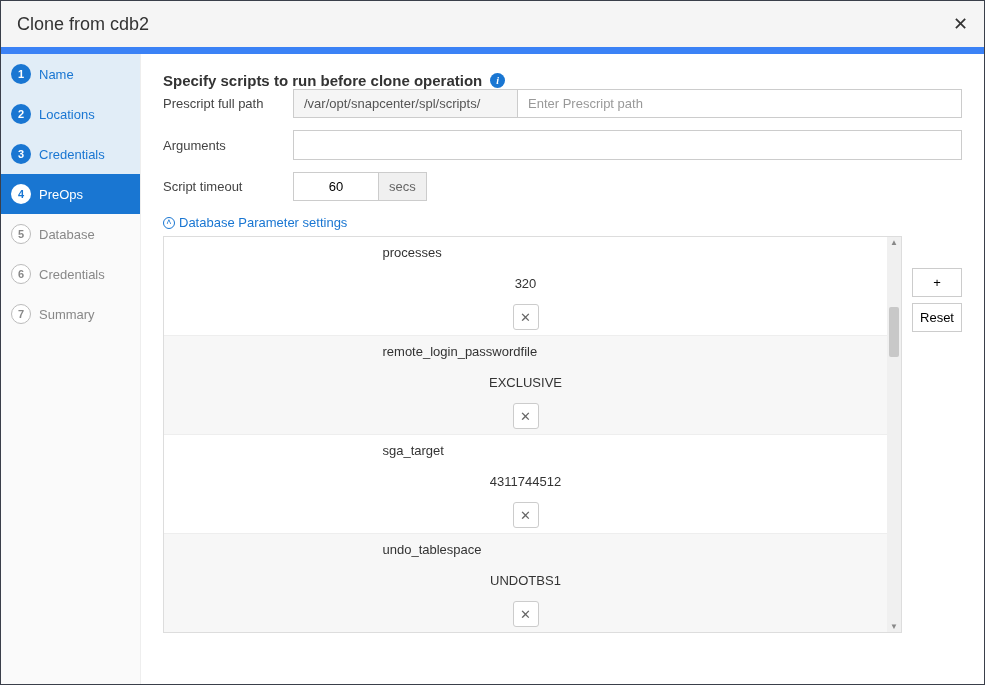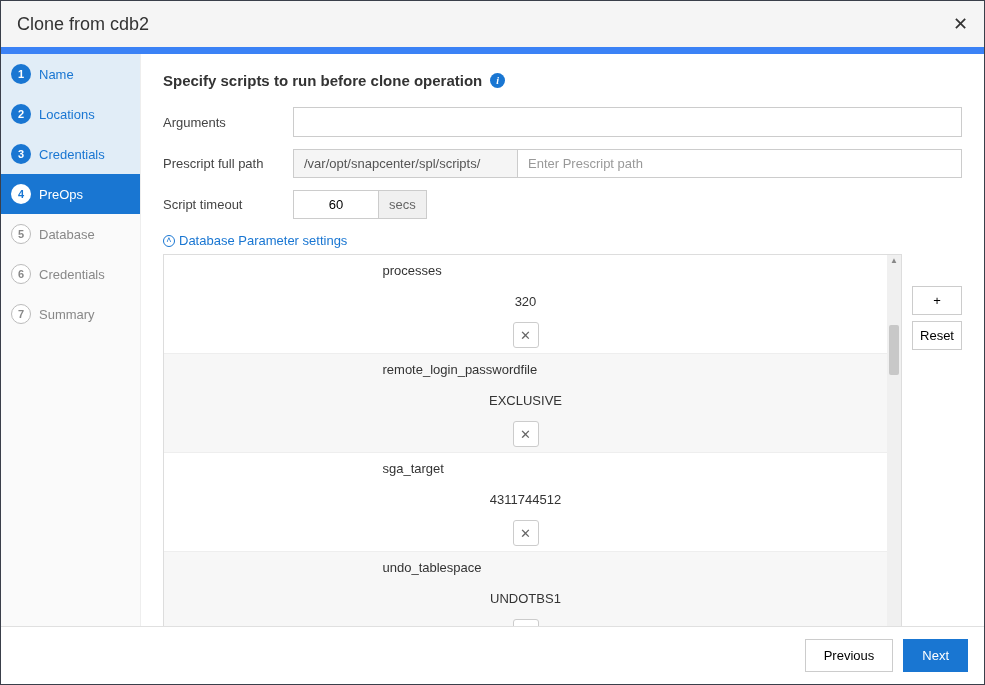--- a/index.html
+++ b/index.html
@@ -12,21 +12,21 @@
 .sidebar { width: 140px; background: #fafafa; border-right: 1px solid #eee; }
 .step { padding: 10px 10px; display: flex; align-items: center; gap: 8px; cursor: pointer; font-size: 13px; }
 .step .num { width: 20px; height: 20px; border-radius: 50%; display: flex; align-items: center; justify-content: center; font-size: 11px; font-weight: 600; flex-shrink: 0; }
 .step.completed { background: #e1edf7; color: #1976d2; }
 .step.completed .num { background: #1976d2; color: #fff; }
 .step.active { background: #1976d2; color: #fff; }
 .step.active .num { background: #fff; color: #1976d2; }
 .step.pending { color: #888; }
 .step.pending .num { border: 1px solid #bbb; color: #888; background: #fff; }
 .content { flex: 1; padding: 18px 22px; overflow: auto; }
-.content h3 { font-size: 15px; font-weight: 600; color: #333; margin-bottom: 18px; display: flex; align-items: center; gap: 8px; }
+.content h3 { font-size: 15px; font-weight: 600; color: #333; display: flex; align-items: center; gap: 8px; }
 .info-icon { width: 15px; height: 15px; border-radius: 50%; background: #1976d2; color: #fff; font-size: 10px; display: inline-flex; align-items: center; justify-content: center; font-weight: bold; font-style: italic; font-family: serif; }
 .field-row { display: flex; align-items: center; margin-bottom: 12px; }
 .field-label { width: 130px; font-size: 13px; color: #444; flex-shrink: 0; }
 .path-group { display: flex; flex: 1; }
 .path-prefix { border: 1px solid #ccc; background: #f5f5f5; padding: 6px 10px; font-size: 13px; color: #555; width: 225px; }
 .path-input { flex: 1; border: 1px solid #ccc; border-left: none; padding: 6px 10px; font-size: 13px; }
 .path-input::placeholder { color: #999; }
 .arg-input { flex: 1; border: 1px solid #ccc; padding: 6px 10px; font-size: 13px; height: 30px; }
 .timeout-group { display: flex; align-items: center; }
 .timeout-input { width: 86px; border: 1px solid #ccc; padding: 6px; text-align: center; font-size: 13px; }
@@ -92,30 +92,30 @@
           <span>Summary</span>
         </div>
       </div>
     <div class="content">
       <h3>
         <span>Specify scripts to run before clone operation</span>
         <span class="info-icon">i</span>
       </h3>
 
       <div class="field-row">
-        <div class="field-label">Arguments</div>
-        <input class="arg-input" style="">
-      </div>
-
-      <div class="field-row">
         <div class="field-label">Prescript full path</div>
         <div class="path-group">
           <div class="path-prefix">/var/opt/snapcenter/spl/scripts/</div>
           <input class="path-input" placeholder="Enter Prescript path" style="">
         </div>
+      </div>
+
+      <div class="field-row">
+        <div class="field-label">Arguments</div>
+        <input class="arg-input" style="">
       </div>
 
       <div class="field-row">
         <div class="field-label">Script timeout</div>
         <div class="timeout-group">
           <input class="timeout-input" value="60" style="">
           <div class="timeout-unit">secs</div>
         </div>
       </div>
 
@@ -155,17 +155,13 @@
           </div>
         </div>
         <div class="side-btns">
           <button class="side-btn">+</button>
           <button class="side-btn">Reset</button>
         </div>
       </div>
 
     </div>
   </div>
-  <div class="modal-footer">
-    <button class="btn">Previous</button>
-    <button class="btn primary">Next</button>
-  </div>
 </div>
 
 </body></html>

